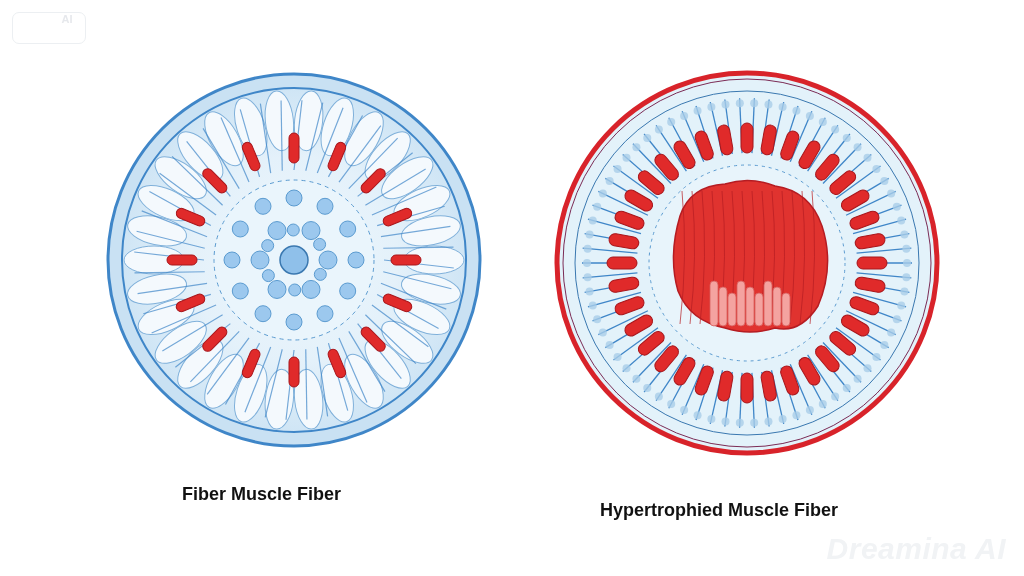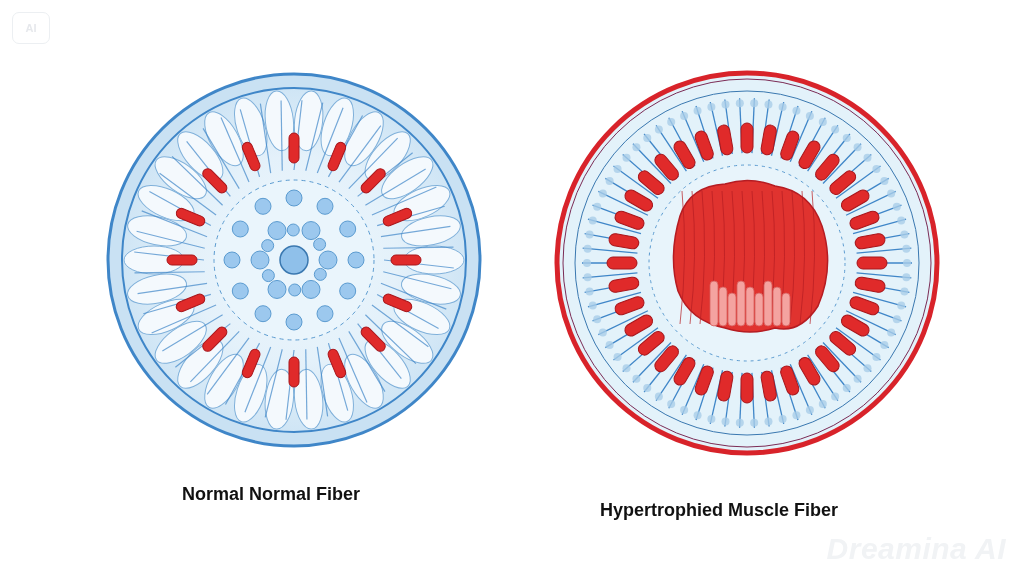--- a/index.html
+++ b/index.html
@@ -3,21 +3,21 @@
 <meta charset="utf-8">
 <style>
   html, body { margin:0; padding:0; background:#ffffff; }
   body { width:1024px; height:576px; position:relative; overflow:hidden; font-family:"Liberation Sans", sans-serif; }
   .figure { position:absolute; }
   .fig-left { left:100px; top:66px; width:388px; height:388px; }
   .fig-right { left:550px; top:66px; width:394px; height:394px; }
   .label { position:absolute; font-family:"Liberation Sans", sans-serif; font-weight:700; font-size:18px; color:#111; white-space:nowrap; }
   .label-left { left:182px; top:484px; }
   .label-right { left:600px; top:484px;margin-top:16px; }
-  .watermark-badge { position:absolute; left:12px; top:12px; width:36px; height:30px; border:1.5px solid #eceff2; border-radius:7px; color:#e6e8ec; font-size:11px; font-weight:700; display:flex; align-items:center; justify-content:center; }
+  .watermark-badge { position:absolute; left:12px; top:12px; width:36px; height:30px; border:1.5px solid #eceff2; border-radius:7px; color:#e6e8ec; font-size:11px; font-weight:700; display:flex; justify-content:center;padding-left:36px; }
   .watermark-text { position:absolute; right:18px; top:532px; font-size:30px; font-style:italic; font-weight:700; color:#f1f3f5; letter-spacing:0.5px; }
   svg { display:block; }
 </style>
 </head>
 <body>
 
 <div class="watermark-badge">
     <span>AI</span>
   </div>
 
@@ -373,15 +373,15 @@
         <rect x="82.74682452694518" y="119.5" width="12" height="30" rx="6" fill="#e02a2a" stroke="#a8161b" stroke-width="1" transform="rotate(300 88.74682452694518 134.5)"></rect>
         <rect x="95.24444461012774" y="101.6515487891826" width="12" height="30" rx="6" fill="#e02a2a" stroke="#a8161b" stroke-width="1" transform="rotate(310 101.24444461012774 116.6515487891826)"></rect>
         <rect x="110.65154878918257" y="86.24444461012776" width="12" height="30" rx="6" fill="#e02a2a" stroke="#a8161b" stroke-width="1" transform="rotate(320 116.65154878918257 101.24444461012776)"></rect>
         <rect x="128.49999999999994" y="73.7468245269452" width="12" height="30" rx="6" fill="#e02a2a" stroke="#a8161b" stroke-width="1" transform="rotate(330 134.49999999999994 88.7468245269452)"></rect>
         <rect x="148.24748208429133" y="64.53842240176148" width="12" height="30" rx="6" fill="#e02a2a" stroke="#a8161b" stroke-width="1" transform="rotate(340 154.24748208429133 79.53842240176148)"></rect>
         <rect x="169.29397779163372" y="58.899030873474004" width="12" height="30" rx="6" fill="#e02a2a" stroke="#a8161b" stroke-width="1" transform="rotate(350 175.29397779163372 73.899030873474)"></rect>
       </g>
   </svg>
 </div>
 
-<div class="label label-left">Normal Normal Fiber</div>
+<div class="label label-left">Fiber Muscle Fiber</div>
 <div class="label label-right">Hypertrophied Muscle Fiber</div>
 <div class="watermark-text">Dreamina AI</div>
 
 </body></html>

